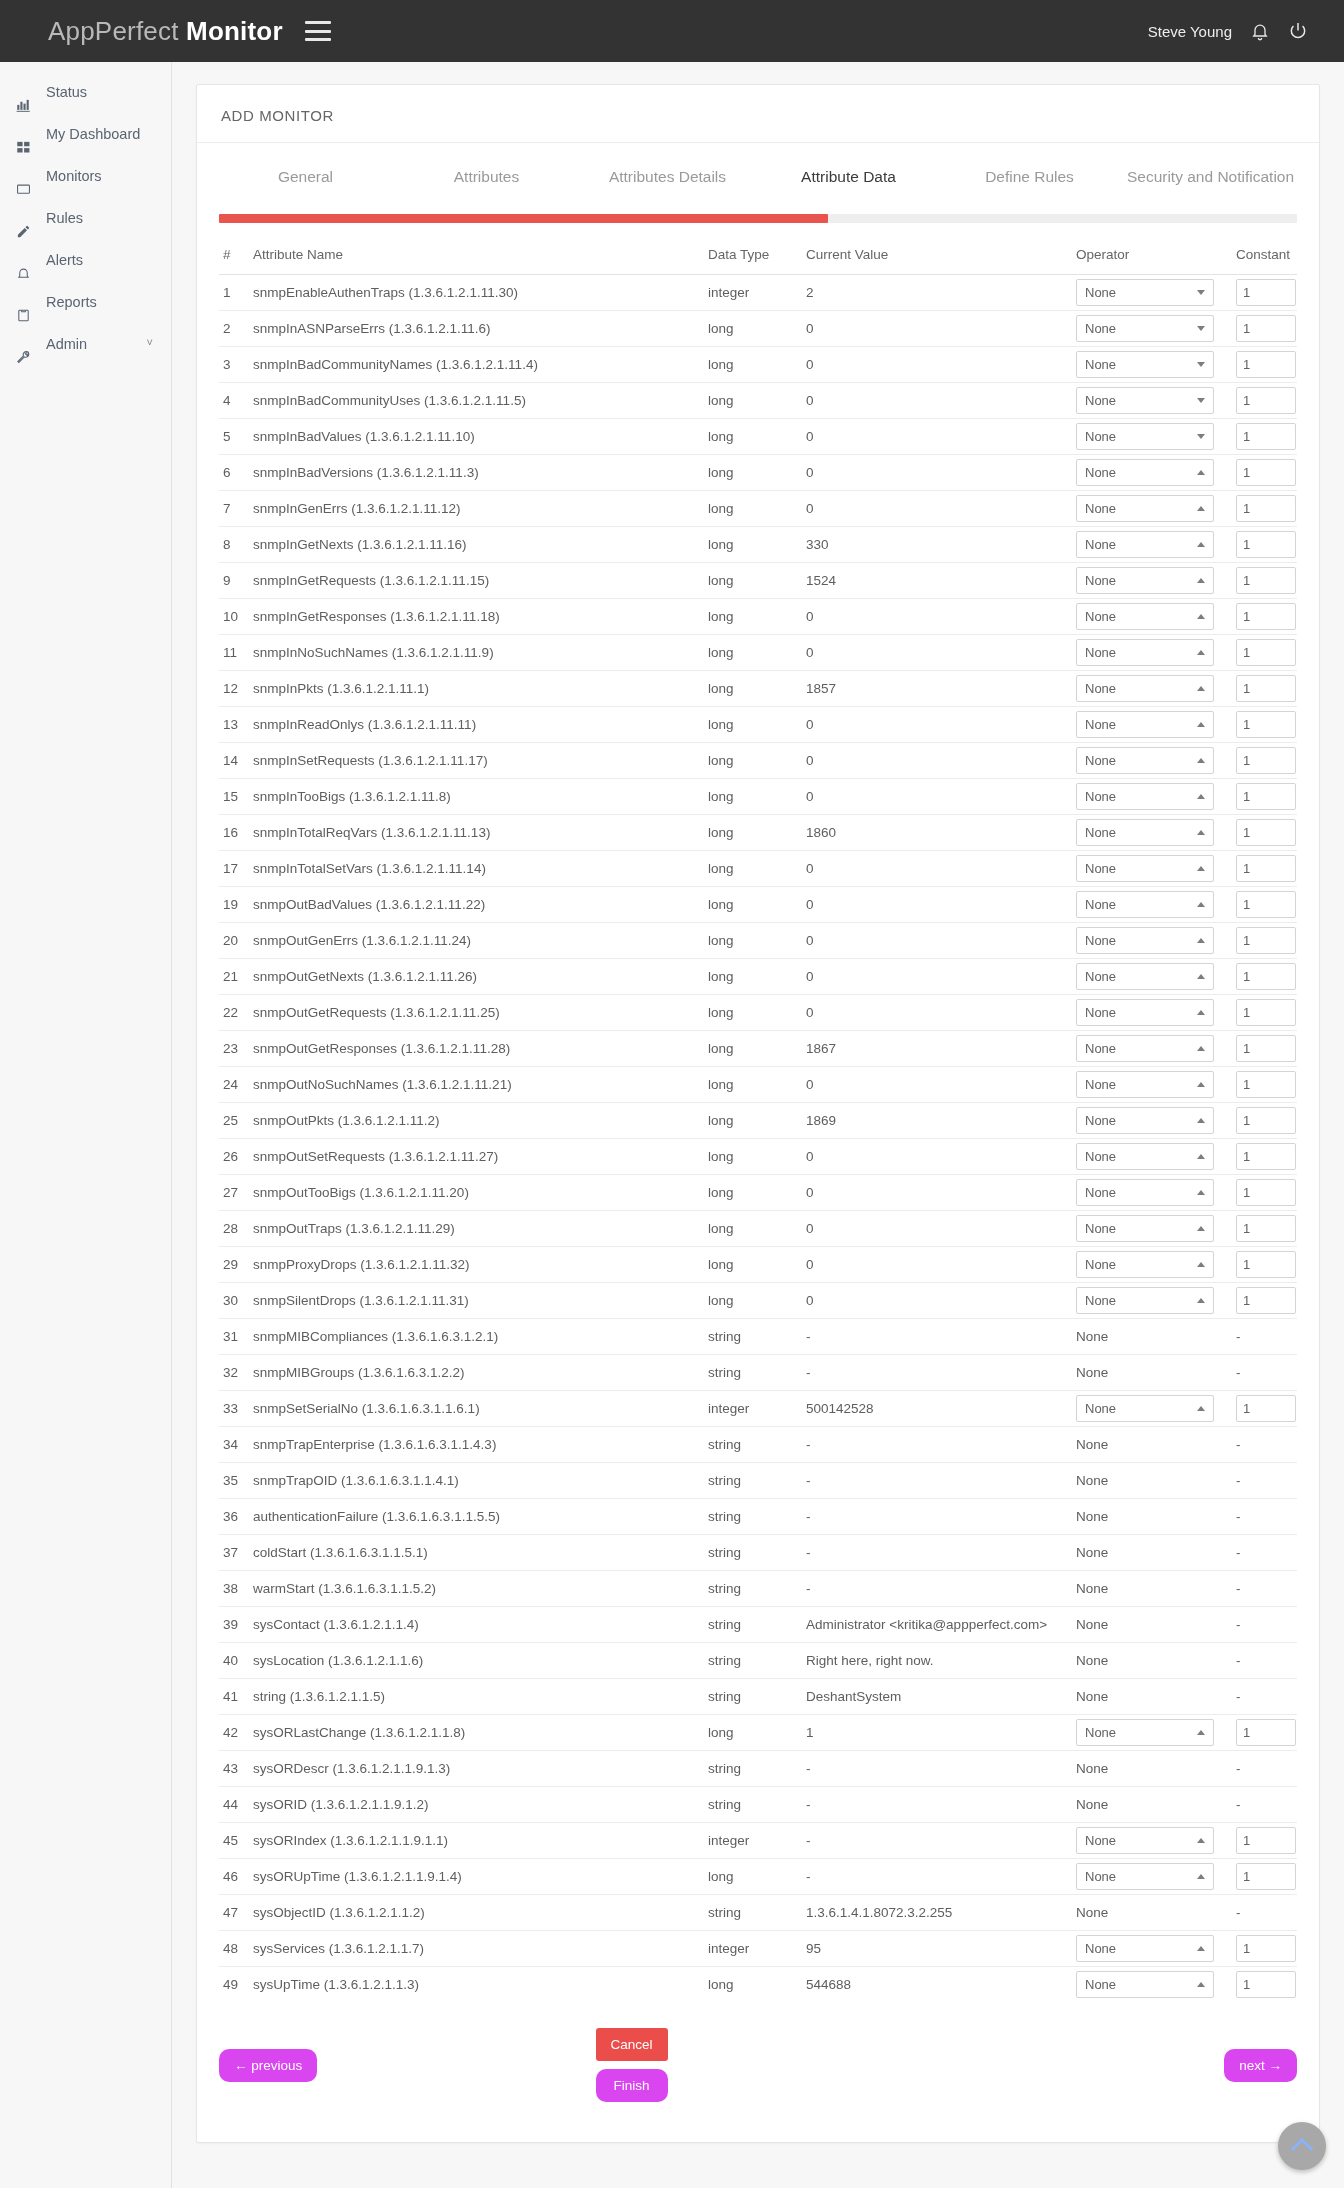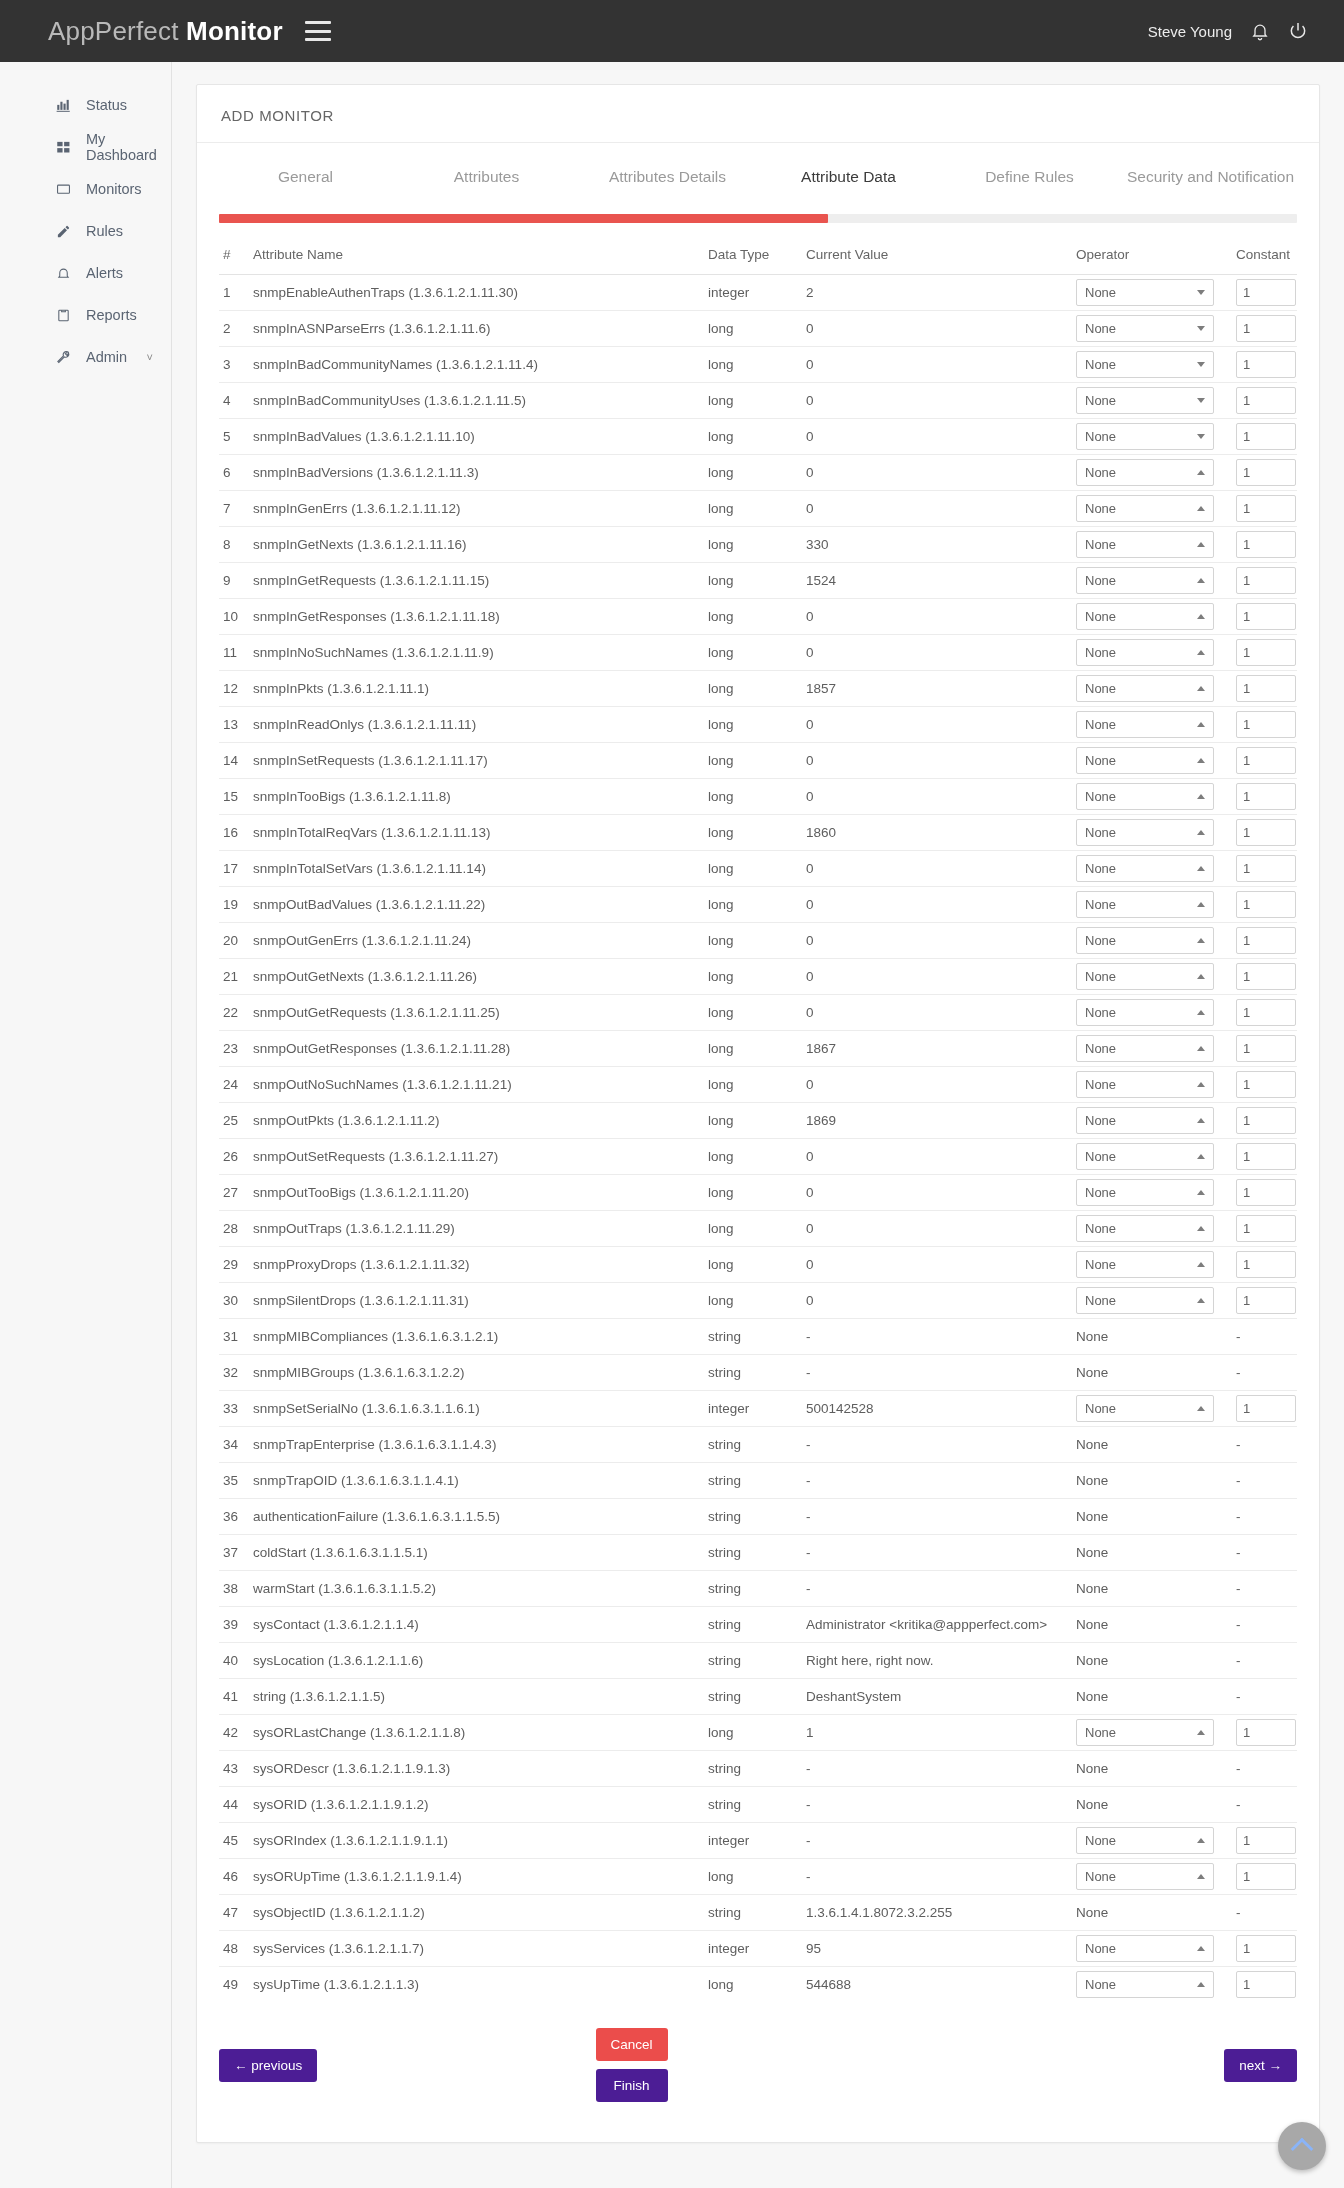--- a/index.html
+++ b/index.html
@@ -34,24 +34,23 @@
 
   
   #body-wrap { display:flex; height:calc(2188px - 62px); }
 
   
   #sidebar {
     width:172px; min-width:172px; background:#f7f7f7;
     border-right:1px solid #e2e2e2; padding-top:22px;
   }
   .side-item {
-    display:flex; align-items:center; height:42px;
+    display:flex; height:42px;
     padding-left:10px; font-size:14.5px; color:#5a6472; cursor:pointer;
     position:relative;
-    margin-left:40px;
   }
   .side-item .side-ico {
     width:26px; min-width:26px; display:flex; justify-content:center;
     align-items:center; color:#5a6472; margin-right:10px;
   }
   .side-item .caret {
     position:absolute; right:18px; font-size:11px; color:#888;
   }
 
   
@@ -119,21 +118,21 @@
   .plain { font-size:13.5px; color:#5e5e5e; }
 
   
   #footer {
     display:flex; align-items:center; padding:26px 22px 40px 22px; position:relative;
   }
   .btn {
     border:none; border-radius:3px; color:#fff; font-size:13.5px;
     padding:9px 15px; cursor:pointer; font-family:"Liberation Sans", sans-serif;
   }
-  .btn-blue { background:#4c1d95; }
+  .btn-blue { background:#d946ef;border-radius:10px; }
   .btn-red  { background:#eb4d4b; }
   #mid-btns { margin:0 auto; display:flex; gap:8px;flex-direction:column; }
   #next-btn { margin-left:auto; }
 
   
   #fab {
     position:absolute; right:18px; bottom:18px; width:48px; height:48px;
     border-radius:50%; background:#a8a8a8; display:flex;
     align-items:center; justify-content:center; cursor:pointer;
     box-shadow:0 2px 5px rgba(0,0,0,.25);

